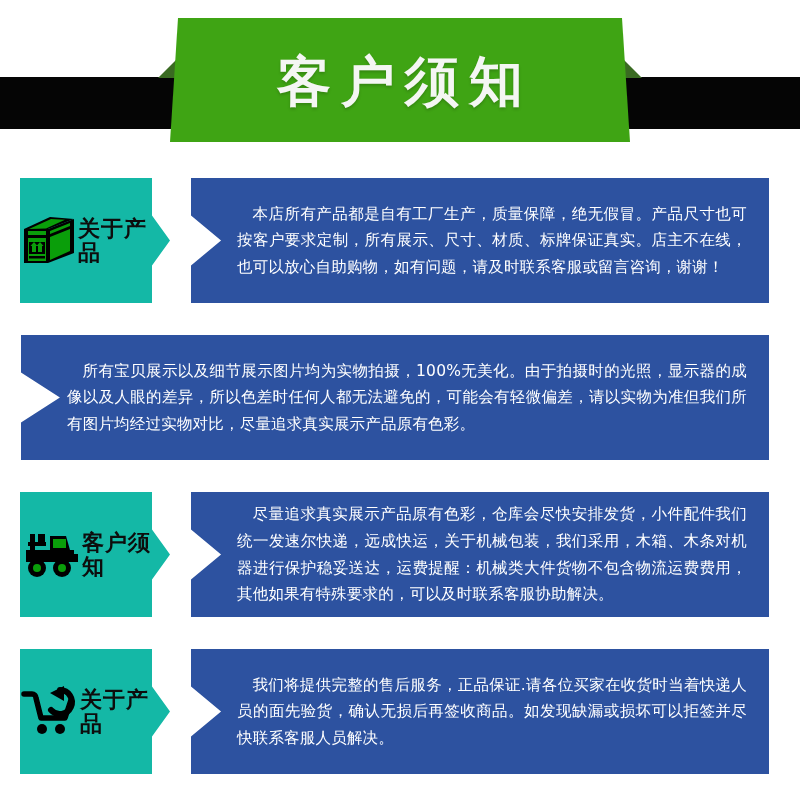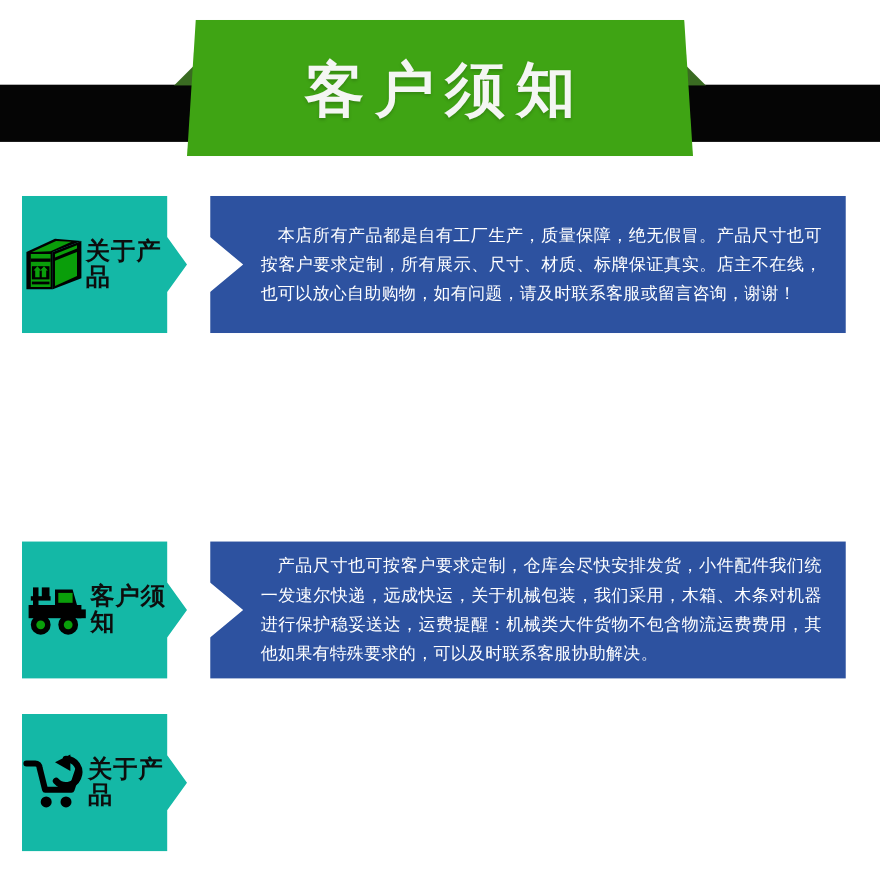--- a/index.html
+++ b/index.html
@@ -155,20 +155,23 @@
         </svg>
       </span>
       <span class="icon-label">关于产品</span>
     </div>
     <div class="text-panel">
       <span class="panel-text">本店所有产品都是自有工厂生产，质量保障，绝无假冒。产品尺寸也可按客户要求定制，所有展示、尺寸、材质、标牌保证真实。店主不在线，也可以放心自助购物，如有问题，请及时联系客服或留言咨询，谢谢！</span>
     </div>
   </div>
 
   <div class="row">
+    <div class="text-panel">
+      <span class="panel-text">所有宝贝展示以及细节展示图片均为实物拍摄，100%无美化。由于拍摄时的光照，显示器的成像以及人眼的差异，所以色差时任何人都无法避免的，可能会有轻微偏差，请以实物为准但我们所有图片均经过实物对比，尽量追求真实展示产品原有色彩。</span>
+    </div>
   </div>
 
   <div class="row">
     <div class="icon-card">
       <span class="icon-glyph">
         <svg width="62" height="52" viewBox="0 0 62 52">
           <rect x="10" y="6" width="5" height="22" fill="#000"></rect>
           <rect x="18" y="6" width="7" height="9" fill="#000"></rect>
           <rect x="8" y="14" width="18" height="4" fill="#000"></rect>
           <polygon points="30,8 46,8 50,22 30,22" fill="#000"></polygon>
@@ -177,32 +180,35 @@
           <rect x="50" y="26" width="8" height="8" fill="#000"></rect>
           <circle cx="17" cy="40" r="9" fill="#000"></circle>
           <circle cx="17" cy="40" r="4" fill="#0a9e0a"></circle>
           <circle cx="42" cy="40" r="9" fill="#000"></circle>
           <circle cx="42" cy="40" r="4" fill="#0a9e0a"></circle>
         </svg>
       </span>
       <span class="icon-label">客户须知</span>
     </div>
     <div class="text-panel">
-      <span class="panel-text">产品尺寸也可按客户要求定制，仓库会尽快安排发货，小件配件我们统一发速尔快递，远成快运，关于机械包装，我们采用，木箱、木条对机器进行保护稳妥送达，运费提醒：机械类大件货物不包含物流运费费用，其他如果有特殊要求的，可以及时联系客服协助解决。</span>
+      <span class="panel-text">尽量追求真实展示产品原有色彩，仓库会尽快安排发货，小件配件我们统一发速尔快递，远成快运，关于机械包装，我们采用，木箱、木条对机器进行保护稳妥送达，运费提醒：机械类大件货物不包含物流运费费用，其他如果有特殊要求的，可以及时联系客服协助解决。</span>
     </div>
   </div>
 
   <div class="row">
     <div class="icon-card">
       <span class="icon-glyph">
         <svg width="60" height="54" viewBox="0 0 60 54">
           <path d="M4 10 h8 a4 4 0 0 1 4 4 l5 20 h24 l6 -18" fill="none" stroke="#000" stroke-width="5.5" stroke-linecap="round" stroke-linejoin="round"></path>
           <circle cx="22" cy="45" r="5" fill="#000"></circle>
           <circle cx="40" cy="45" r="5" fill="#000"></circle>
           <path d="M40 6 a12 12 0 1 1 -9 20" fill="none" stroke="#000" stroke-width="6" stroke-linecap="round"></path>
           <polygon points="44,2 30,9 44,17" fill="#000"></polygon>
         </svg>
       </span>
       <span class="icon-label">关于产品</span>
     </div>
+    <div class="text-panel">
+      <span class="panel-text">我们将提供完整的售后服务，正品保证.请各位买家在收货时当着快递人员的面先验货，确认无损后再签收商品。如发现缺漏或损坏可以拒签并尽快联系客服人员解决。</span>
+    </div>
   </div>
 
 </div>
 
 </body></html>

